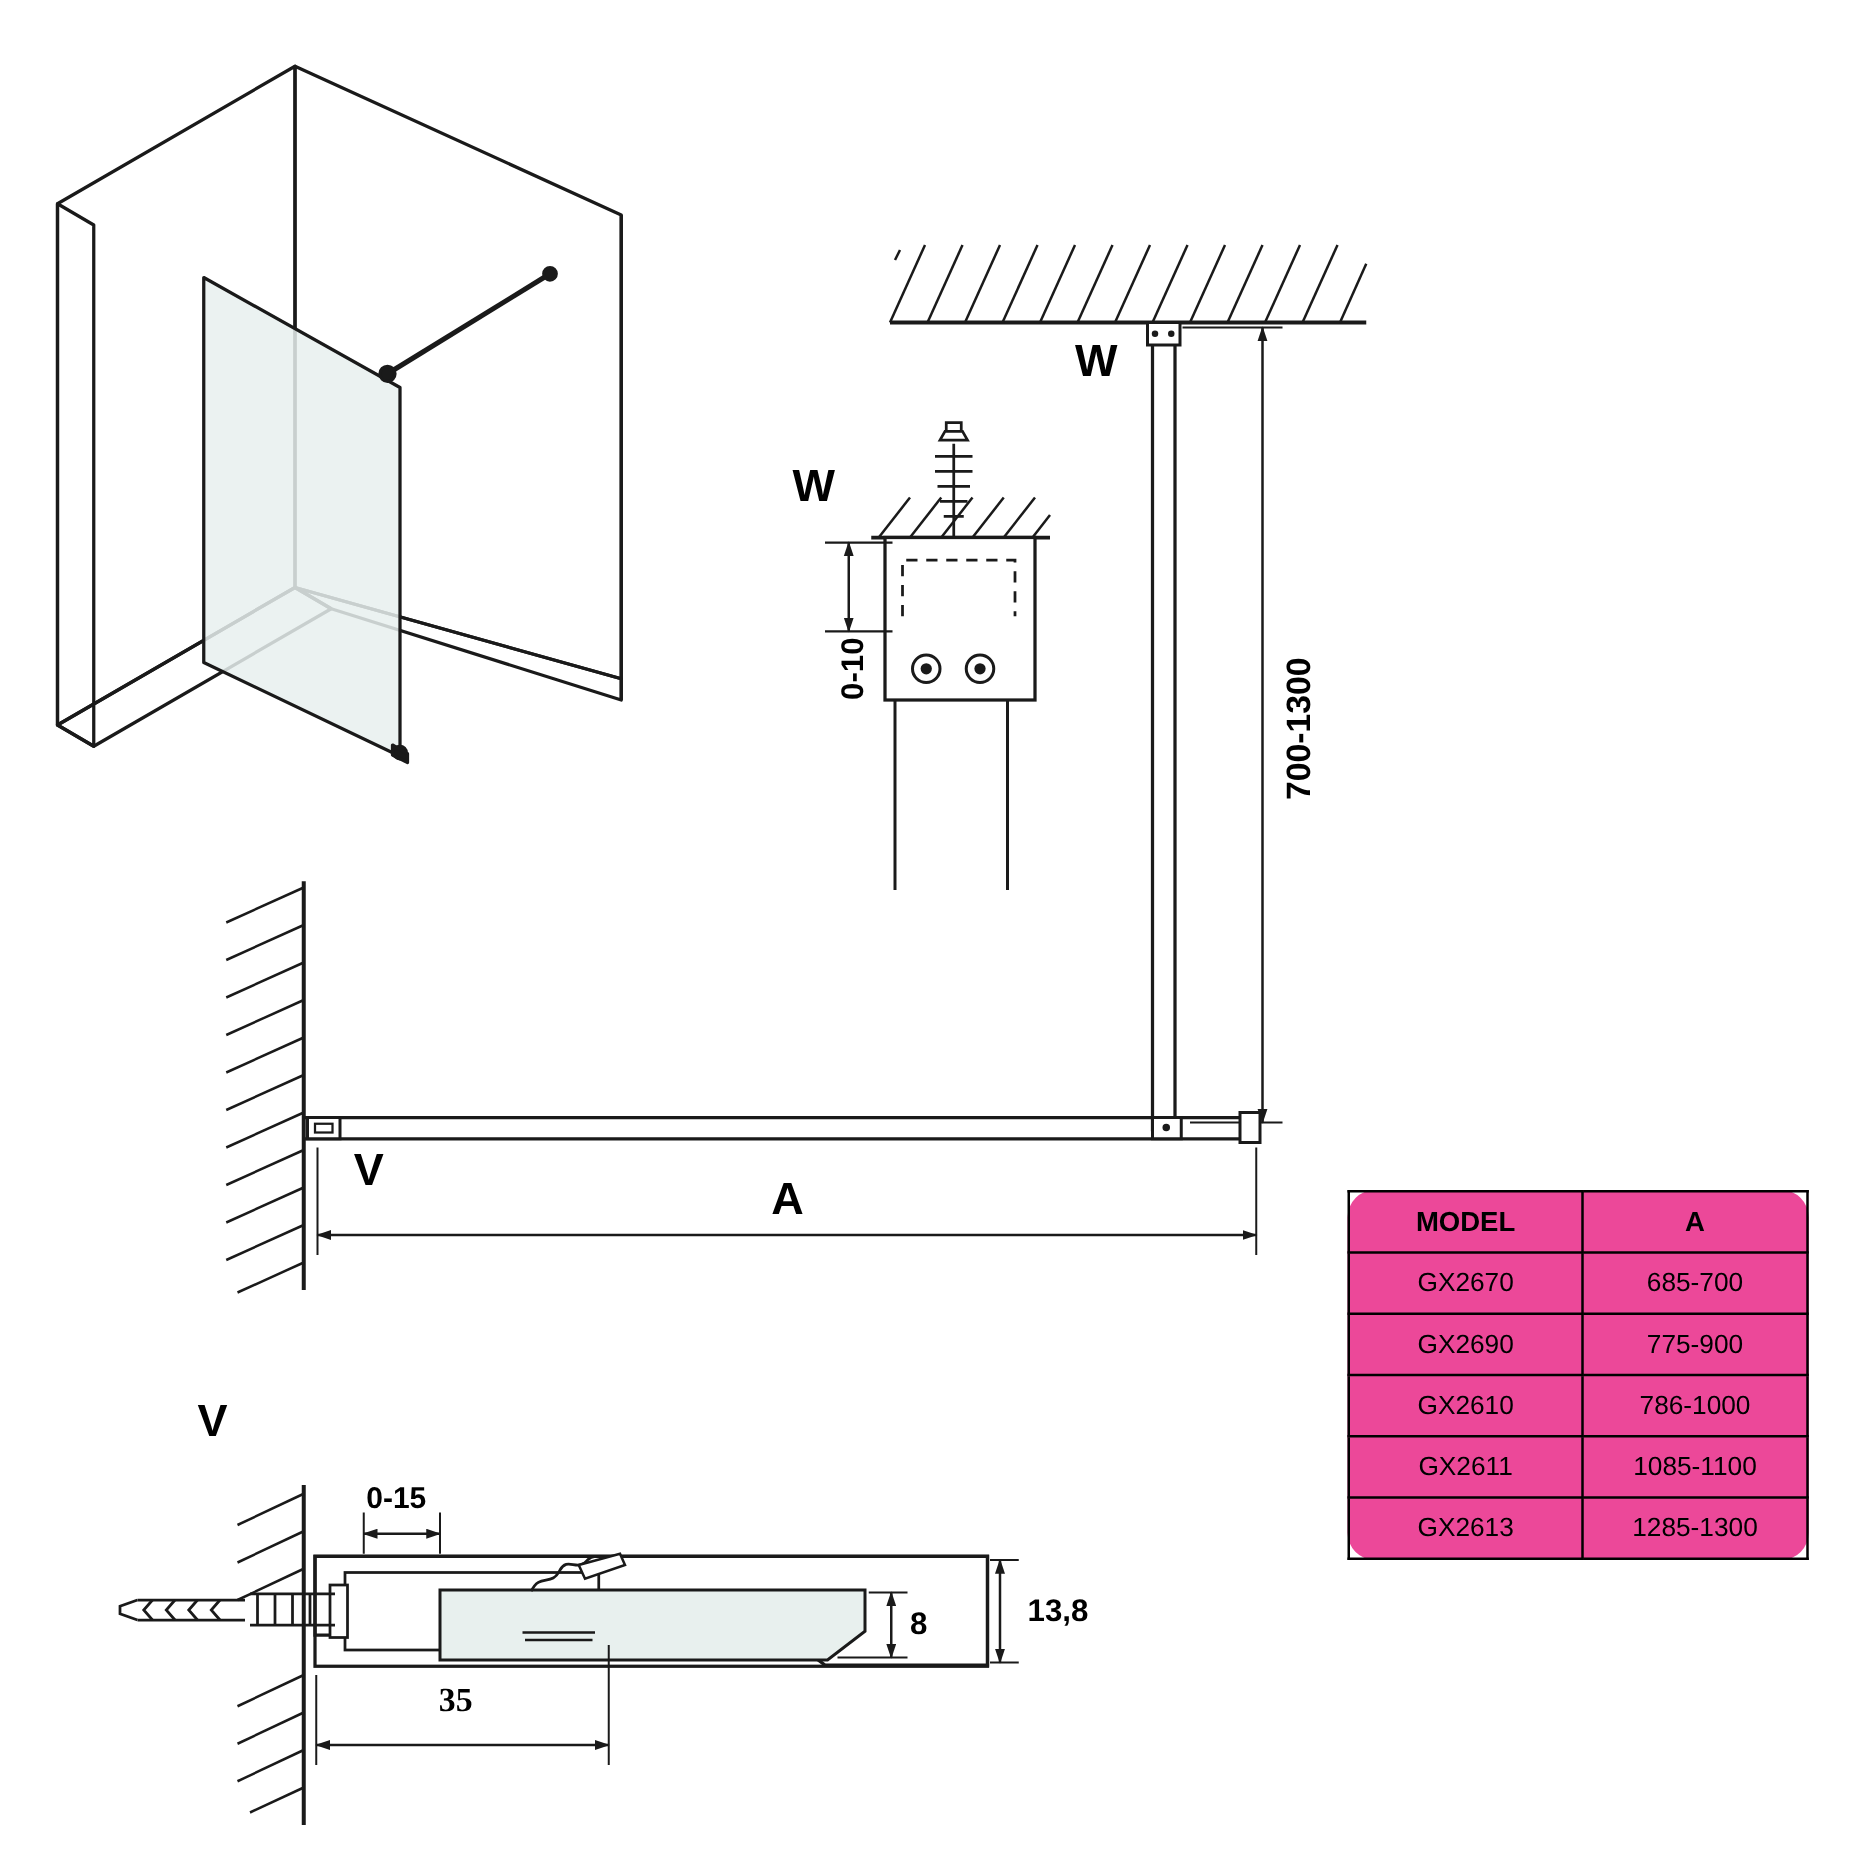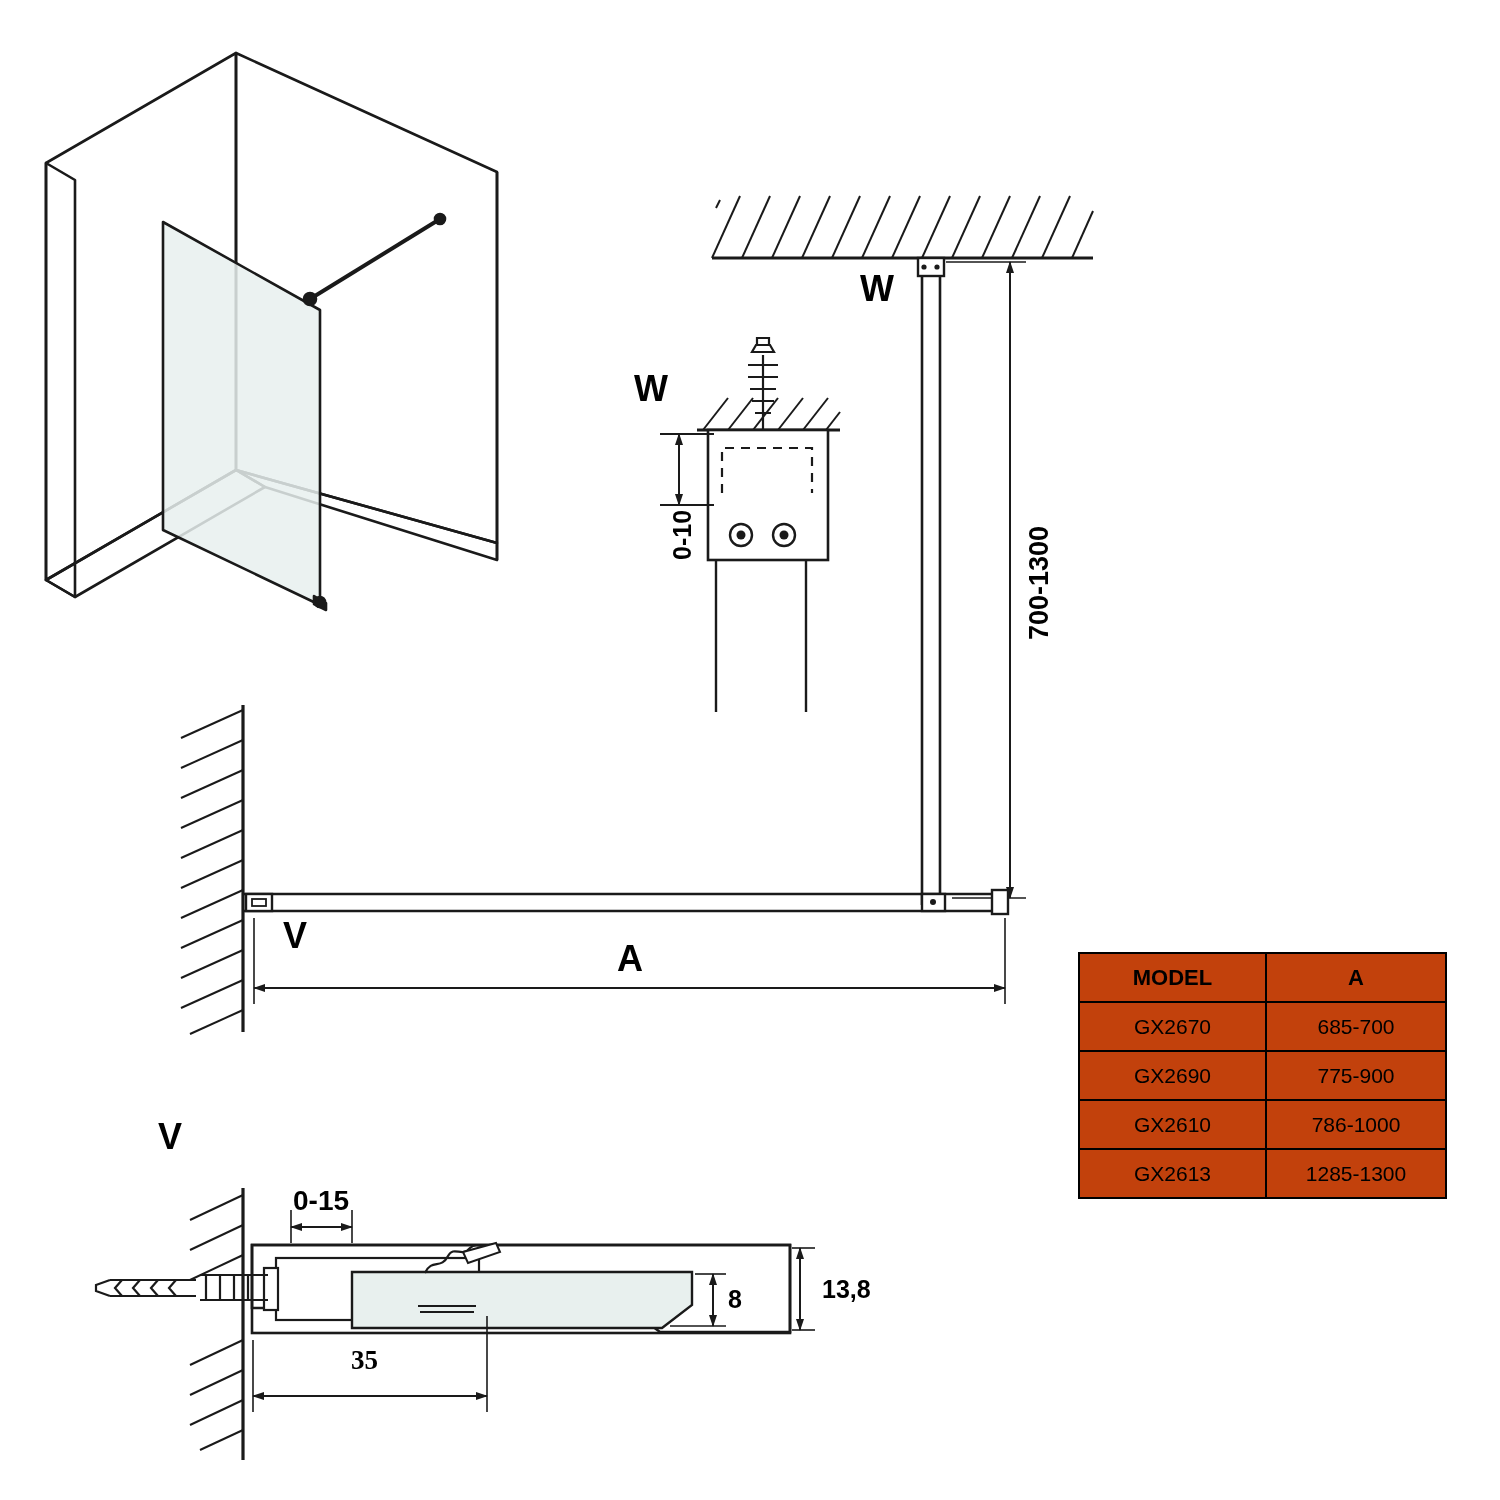--- a/index.html
+++ b/index.html
@@ -32,21 +32,22 @@
   .lbl-v {
     transform-origin: 0 0;
   }
   
   #model-table {
     position: absolute;
     left: 1078px;
     top: 952px;
     border-collapse: collapse;
     font-family: "Liberation Sans", sans-serif;
-    background: #c2410c;
+    background: #ec4899;
+    border-radius: 22px;
   }
   #model-table th, #model-table td {
     border: 2px solid #000;
     text-align: center;
     font-size: 21px;
     color: #000;
     padding: 0;
     height: 47px;
     font-weight: normal;
   }
@@ -255,21 +256,21 @@
   <div class="lbl lbl-v" style="left:668px; top:560px; font-size:25px; transform:rotate(-90deg);">0-10</div>
 
   <div class="lbl lbl-v" style="left:1024px; top:640px; font-size:27px; transform:rotate(-90deg);">700-1300</div>
 
   <div class="lbl" style="left:283px; top:915px; font-size:36px;">V</div>
 
   <div class="lbl" style="left:617px; top:938px; font-size:36px;">A</div>
 
   <div class="lbl" style="left:158px; top:1116px; font-size:36px;">V</div>
 
-  <div class="lbl" style="left:293px; top:1185px; font-size:28px;">0-15</div>
+  <div class="lbl" style="left:293px; top:1185px; font-size:24px;">0-15</div>
 
   <div class="lbl" style="left:728px; top:1285px; font-size:25px;">8</div>
 
   <div class="lbl" style="left:822px; top:1275px; font-size:25px;">13,8</div>
 
   <div class="lbl" style="left:351px; top:1345px; font-size:27px;font-family:Liberation Serif, serif;">35</div>
 
   <table id="model-table">
     <thead>
       <tr>
@@ -284,19 +285,23 @@
       </tr>
       <tr>
         <td>GX2690</td>
         <td>775-900</td>
       </tr>
       <tr>
         <td>GX2610</td>
         <td>786-1000</td>
       </tr>
       <tr>
+        <td>GX2611</td>
+        <td>1085-1100</td>
+      </tr>
+      <tr>
         <td>GX2613</td>
         <td>1285-1300</td>
       </tr>
     </tbody>
   </table>
 
 </div>
 
 </body></html>

